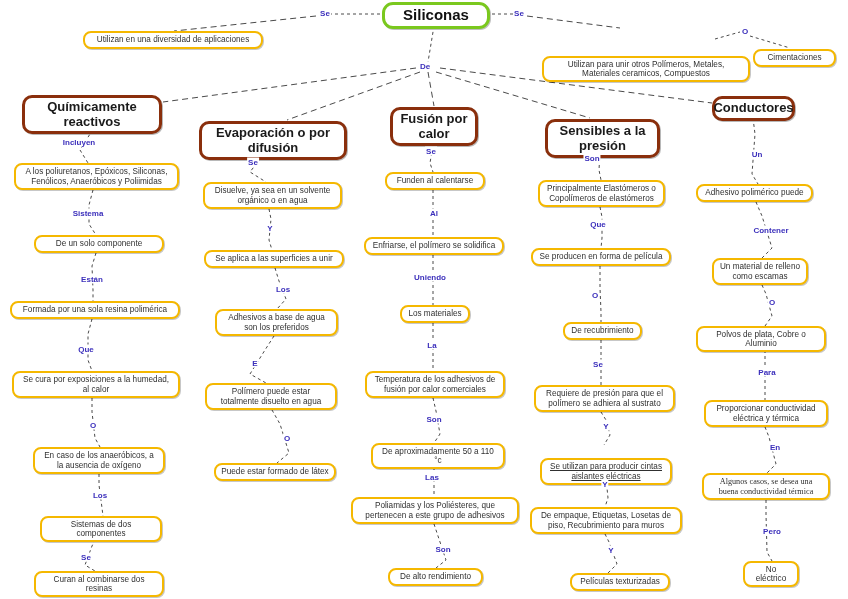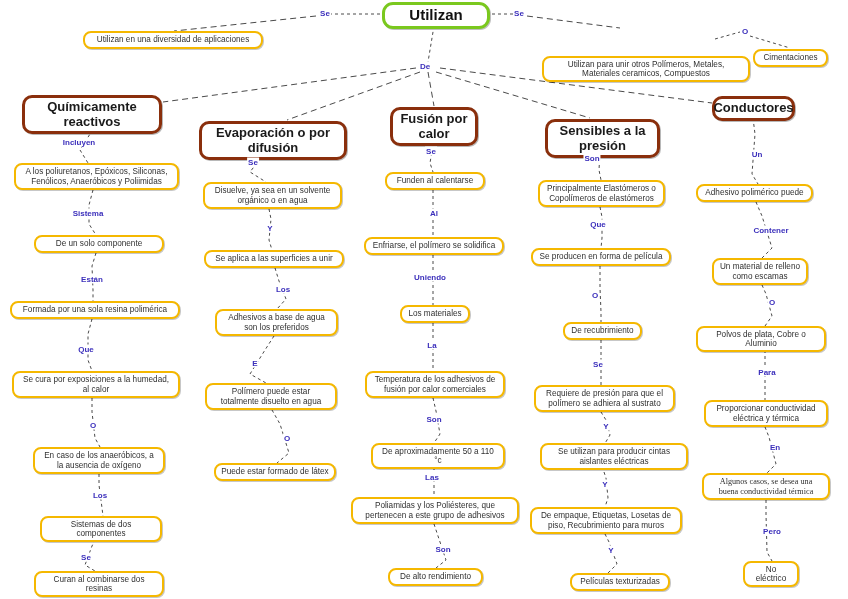--- a/index.html
+++ b/index.html
@@ -123,21 +123,21 @@
         <path d="M 756 202 L 762 216 L 772 248 L 762 258" stroke-dasharray="3 3"></path>
         <path d="M 762 285 L 766 294 L 772 316 L 765 326" stroke-dasharray="3 3"></path>
         <path d="M 765 344 L 765 362 L 765 390 L 765 400" stroke-dasharray="3 3"></path>
         <path d="M 765 427 L 769 437 L 776 464 L 767 473" stroke-dasharray="3 3"></path>
         <path d="M 766 500 L 766 514 L 767 552 L 772 561" stroke-dasharray="3 3"></path>
       </g>
   </svg>
 
   <div id="nodes-layer">
       <div class="node root" style="left: 382px; top: 2px; width: 108px; min-height: 24px;">
-        <span>Utilizan</span>
+        <span>Siliconas</span>
       </div>
       <div class="node cat" style="left: 22px; top: 95px; width: 140px; min-height: 22px;">
         <span>Químicamente reactivos</span>
       </div>
       <div class="node cat" style="left: 199px; top: 121px; width: 148px; min-height: 22px;">
         <span>Evaporación o por difusión</span>
       </div>
       <div class="node cat" style="left: 390px; top: 107px; width: 88px; min-height: 22px;">
         <span>Fusión por calor</span>
       </div>
@@ -146,21 +146,21 @@
       </div>
       <div class="node cat" style="left: 712px; top: 96px; width: 83px; min-height: 22px;">
         <span>Conductores</span>
       </div>
       <div class="node leaf" style="left: 83px; top: 31px; width: 180px; min-height: 18px;">
         <span>Utilizan en una diversidad de aplicaciones</span>
       </div>
       <div class="node leaf" style="left: 542px; top: 27px; width: 208px; min-height: 26px; margin-top: 29px;">
         <span>Utilizan para unir otros Polímeros, Metales, Materiales ceramicos, Compuestos</span>
       </div>
-      <div class="node leaf" style="left: 753px; top: 49px; width: 75px; min-height: 18px;">
+      <div class="node leaf" style="left: 753px; top: 49px; width: 83px; min-height: 18px;">
         <span>Cimentaciones</span>
       </div>
       <div class="node leaf" style="left: 14px; top: 163px; width: 165px; min-height: 27px;">
         <span>A los poliuretanos, Epóxicos, Siliconas, Fenólicos, Anaeróbicos y Poliimidas</span>
       </div>
       <div class="node leaf" style="left: 34px; top: 235px; width: 130px; min-height: 18px;">
         <span>De un solo componente</span>
       </div>
       <div class="node leaf" style="left: 10px; top: 301px; width: 170px; min-height: 18px;">
         <span>Formada por una sola resina polimérica</span>
@@ -218,21 +218,21 @@
       </div>
       <div class="node leaf" style="left: 531px; top: 248px; width: 140px; min-height: 18px;">
         <span>Se producen en forma de película</span>
       </div>
       <div class="node leaf" style="left: 563px; top: 322px; width: 79px; min-height: 18px;">
         <span>De recubrimiento</span>
       </div>
       <div class="node leaf" style="left: 534px; top: 385px; width: 141px; min-height: 27px;">
         <span>Requiere de presión para que el polímero se adhiera al sustrato</span>
       </div>
-      <div class="node leaf" style="left: 540px; top: 443px; width: 148px; min-height: 27px;">
+      <div class="node leaf" style="left: 540px; top: 458px; width: 132px; min-height: 27px; text-decoration: underline;">
         <span>Se utilizan para producir cintas aislantes eléctricas</span>
       </div>
       <div class="node leaf" style="left: 530px; top: 507px; width: 152px; min-height: 27px;">
         <span>De empaque, Etiquetas, Losetas de piso, Recubrimiento para muros</span>
       </div>
       <div class="node leaf" style="left: 570px; top: 573px; width: 100px; min-height: 18px;">
         <span>Películas texturizadas</span>
       </div>
       <div class="node leaf" style="left: 696px; top: 184px; width: 117px; min-height: 18px;">
         <span>Adhesivo polimérico puede</span>

